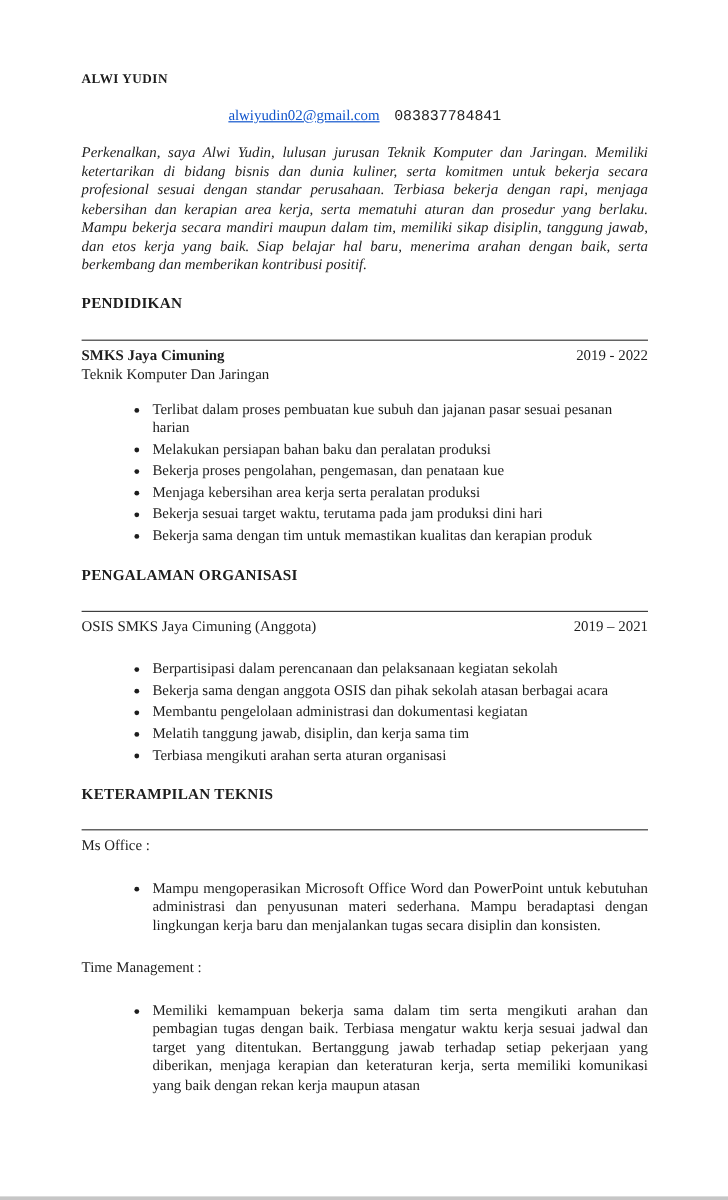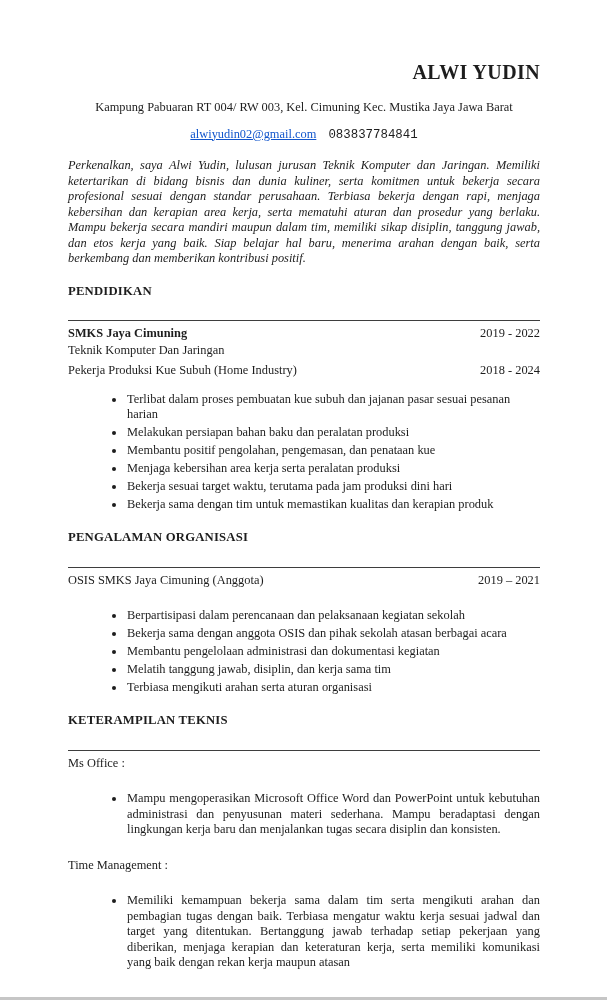--- a/index.html
+++ b/index.html
@@ -19,22 +19,22 @@
   }
   .page::after {
     content: "";
     position: absolute;
     left: 0; right: 0; bottom: 0;
     height: 3px;
     background: #c6c6c6;
   }
   .name {
     margin: 0 0 15px 0;
-    text-align: right;
-    font-size: 20px;
+    text-align: left;
+    font-size: 11px;
     font-weight: bold;
     letter-spacing: 0.4px;
   }
   .address {
     margin: 0 0 11px 0;
     text-align: center;
   }
   .contact {
     margin: 0 0 15px 0;
     text-align: center;
@@ -83,47 +83,42 @@
   .skill-label { margin: 5px 0 0 0; }
   .skill-label.second { margin-top: 20px; }
 </style>
 </head>
 <body>
 
 <div class="page">
 
   <h1 class="name">ALWI YUDIN</h1>
 
-  <p class="address">Kampung Pabuaran RT 004/ RW 003, Kel. Cimuning Kec. Mustika Jaya Jawa Barat</p>
 
   <p class="contact">
     <a class="email">alwiyudin02@gmail.com</a>
     <span class="phone">083837784841</span>
   </p>
 
   <p class="summary">Perkenalkan, saya Alwi Yudin, lulusan jurusan Teknik Komputer dan Jaringan. Memiliki ketertarikan di bidang bisnis dan dunia kuliner, serta komitmen untuk bekerja secara profesional sesuai dengan standar perusahaan. Terbiasa bekerja dengan rapi, menjaga kebersihan dan kerapian area kerja, serta mematuhi aturan dan prosedur yang berlaku. Mampu bekerja secara mandiri maupun dalam tim, memiliki sikap disiplin, tanggung jawab, dan etos kerja yang baik. Siap belajar hal baru, menerima arahan dengan baik, serta berkembang dan memberikan kontribusi positif.</p>
 
   <section>
     <h2 class="section-heading">PENDIDIKAN</h2>
     <div class="row">
       <span class="bold">SMKS Jaya Cimuning</span>
       <span>2019 - 2022</span>
     </div>
     <p class="sub-line">Teknik Komputer Dan Jaringan</p>
   </section>
 
   <section>
-    <div class="row">
-      <span>Pekerja Produksi Kue Subuh (Home Industry)</span>
-      <span>2018 - 2024</span>
-    </div>
     <ul class="bullets">
       <li>Terlibat dalam proses pembuatan kue subuh dan jajanan pasar sesuai pesanan harian</li>
       <li>Melakukan persiapan bahan baku dan peralatan produksi</li>
-      <li>Membantu positif pengolahan, pengemasan, dan penataan kue</li>
+      <li>Bekerja proses pengolahan, pengemasan, dan penataan kue</li>
       <li>Menjaga kebersihan area kerja serta peralatan produksi</li>
       <li>Bekerja sesuai target waktu, terutama pada jam produksi dini hari</li>
       <li>Bekerja sama dengan tim untuk memastikan kualitas dan kerapian produk</li>
     </ul>
   </section>
 
   <section>
     <h2 class="section-heading">PENGALAMAN ORGANISASI</h2>
     <div class="row">
       <span>OSIS SMKS Jaya Cimuning (Anggota)</span>

